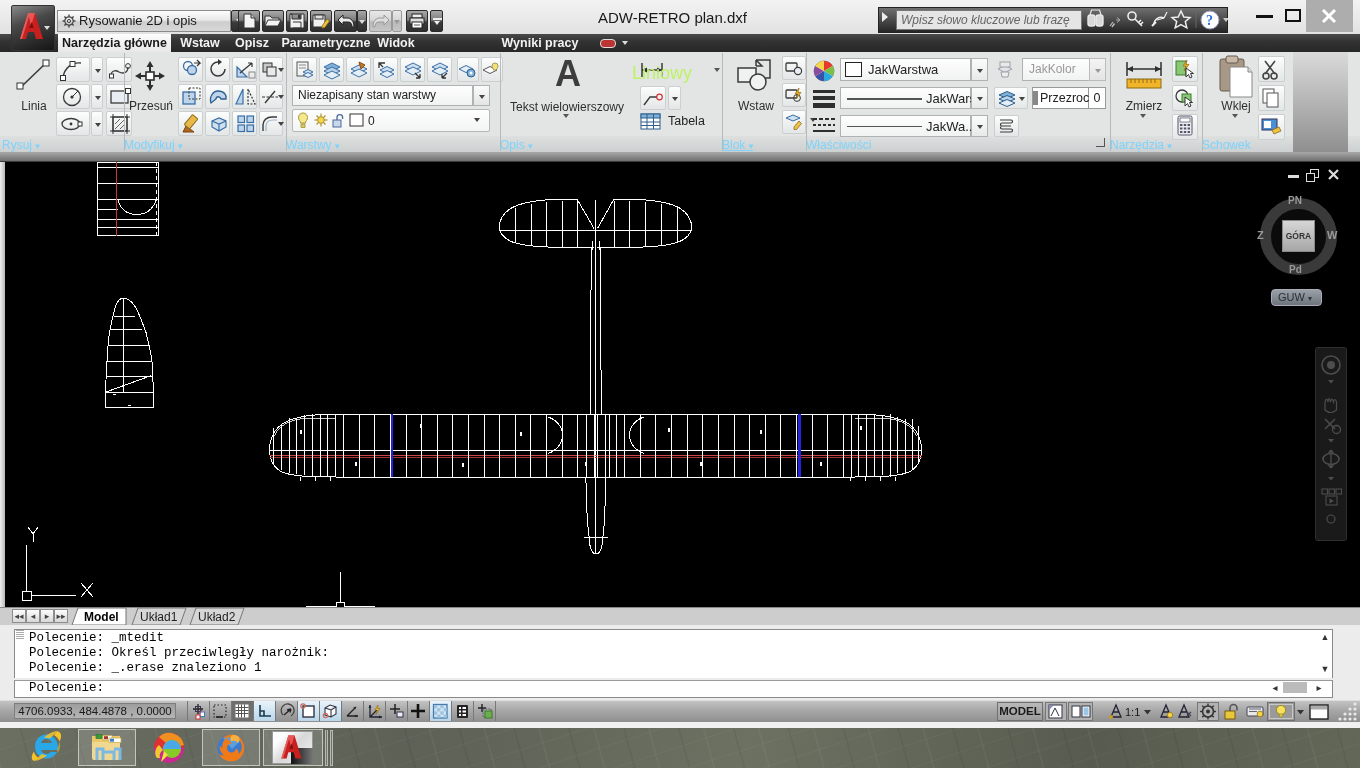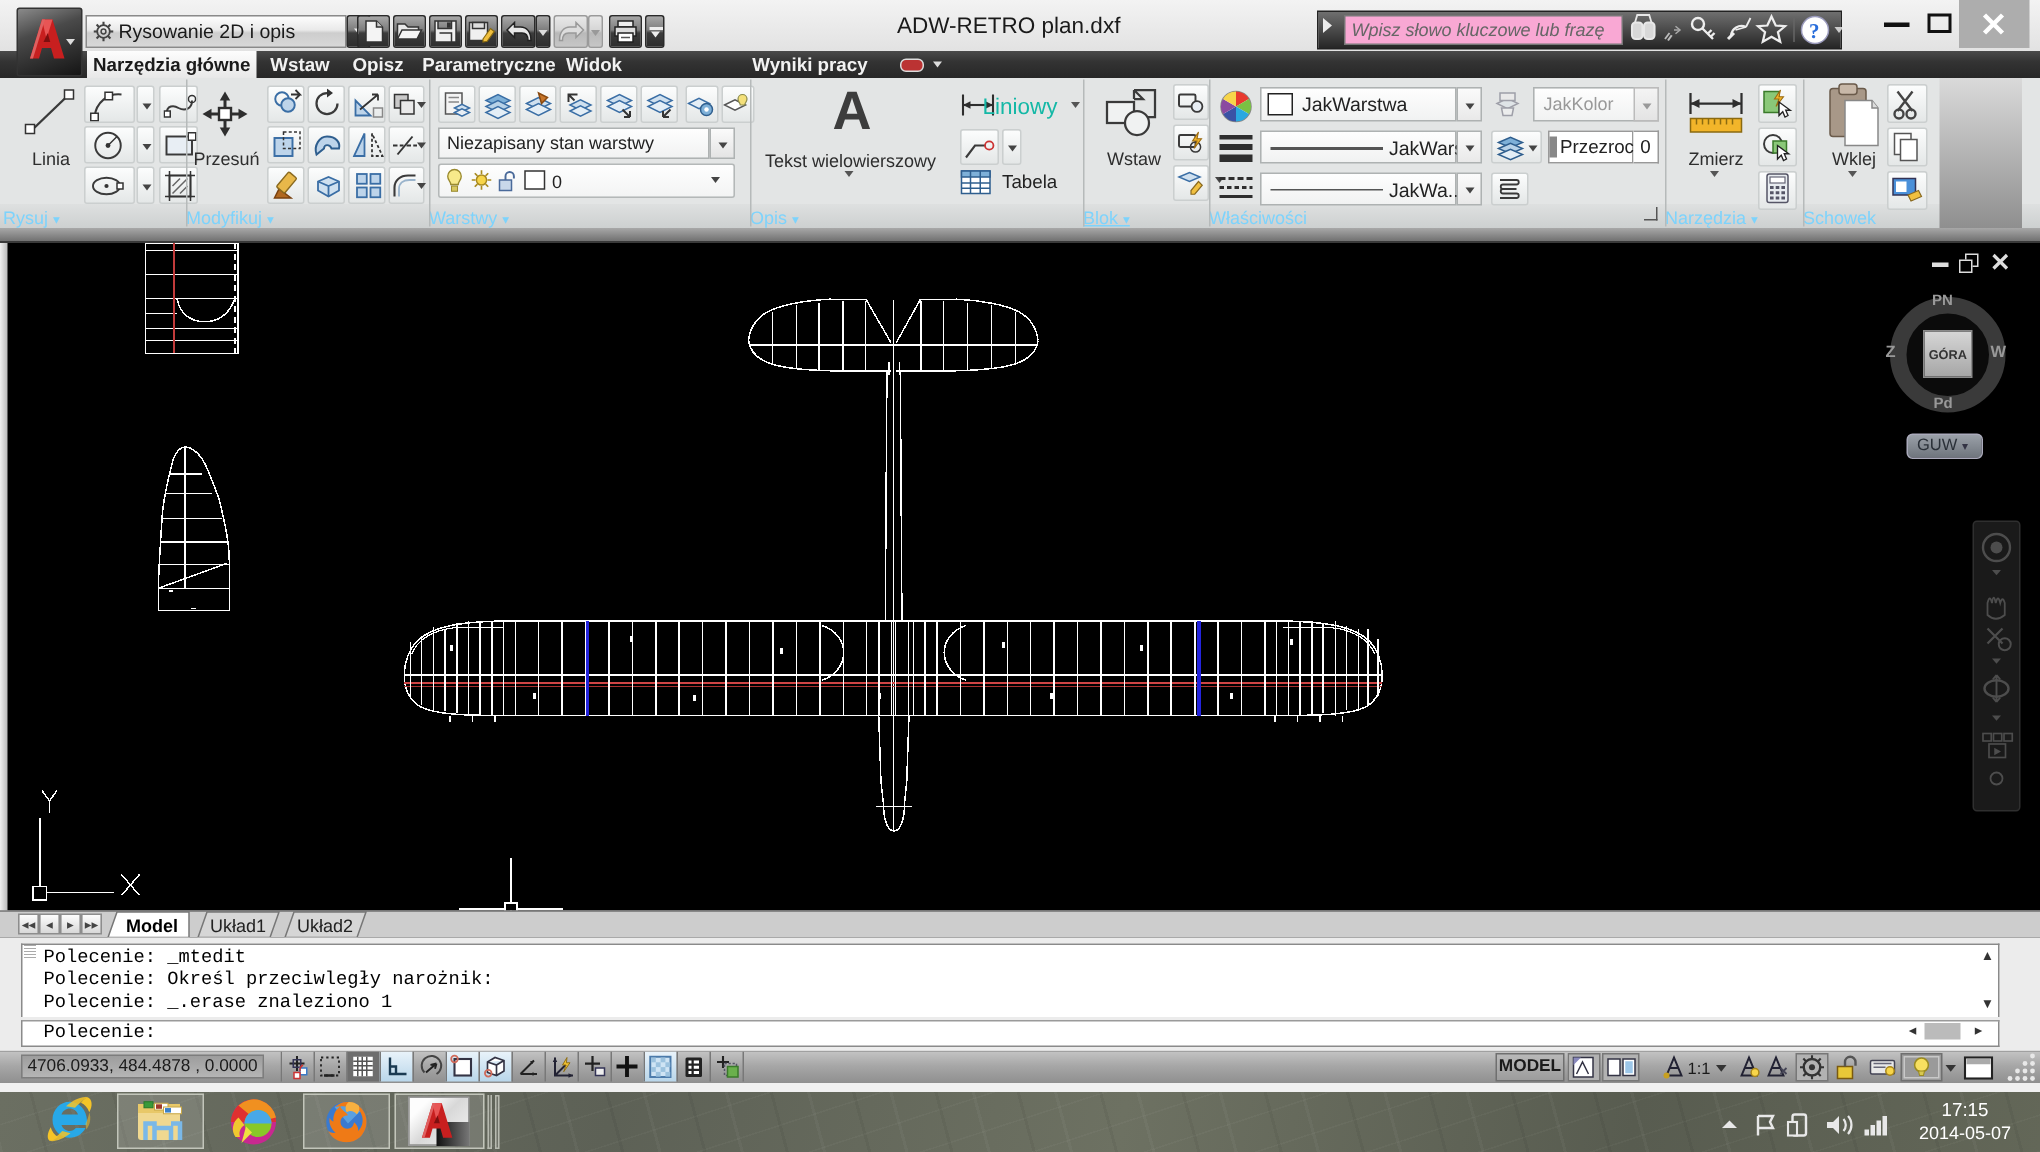--- a/index.html
+++ b/index.html
@@ -8,21 +8,21 @@
 .abs { position:absolute; }
 
 
 #titlebar { left:0; top:0; width:1360px; height:34px; background:linear-gradient(#f3f3f3,#e2e2e2); }
 #logo { left:11px; top:5px; width:44px; height:46px; background:linear-gradient(160deg,#8a8a8a 0%,#4a4a4a 35%,#151515 100%); border:1px solid #333; border-radius:2px; z-index:30; }
 .qbtn { top:10px; height:22px; background:linear-gradient(#a8a8a8,#7d7d7d 45%,#3c3c3c 55%,#2e2e2e); border:1px solid #2a2a2a; border-radius:2px; }
 .qbtn.lite { background:linear-gradient(#e8e8e8,#d6d6d6 45%,#b9b9b9 55%,#c6c6c6); border:1px solid #9a9a9a; }
 #wspace { left:57px; top:10px; width:174px; height:22px; background:linear-gradient(#fdfdfd,#e9e9e9 45%,#cdcdcd 55%,#d8d8d8); border:1px solid #8a8a8a; color:#1a1a1a; font-size:13px; line-height:20px; }
 #title-text { left:598px; top:9px; width:300px; font-size:15px; color:#1a1a1a; }
 #infocenter { left:878px; top:7px; width:350px; height:26px; background:linear-gradient(#6f6f6f,#4a4a4a 50%,#262626); border:1px solid #222; }
-#icsearch { left:896px; top:10px; width:186px; height:20px; background:#f9a8d4; border:1px solid #777; font-style:italic; color:#666; font-size:12px; line-height:18px; padding-left:4px; }
+#icsearch { left:896px; top:10px; width:186px; height:20px; background:#e5e5e5; border:1px solid #777; font-style:italic; color:#666; font-size:12px; line-height:18px; padding-left:4px; }
 .winbtn { top:0px; height:32px; color:#111; }
 
 
 #tabrow { left:0; top:34px; width:1360px; height:18px; background:linear-gradient(#4a4a4a,#333 40%,#272727); }
 .rtab { top:34px; height:18px; color:#f2f2f2; font-size:12.5px; font-weight:bold; line-height:18px; text-align:center; }
 #activetab { left:58px; top:34px; width:113px; height:18px; background:linear-gradient(#fdfdfd,#e8e8e8); color:#1a1a1a; font-size:12.5px; font-weight:bold; line-height:18px; text-align:center; }
 
 
 #ribbon { left:0; top:52px; width:1360px; height:84px; background:#e3e5e5; }
 #plabels { left:0; top:136px; width:1360px; height:16px; background:linear-gradient(#dee0e0,#cdd0d0); }
@@ -381,21 +381,21 @@
       </div>
 <svg class="abs" style="left:640px;top:10px" width="24" height="16" viewBox="0 0 24 16">
         <g stroke="#2e2e2e" stroke-width="1.4" fill="none">
           <line x1="2" y1="1" x2="2" y2="15"></line>
           <line x1="22" y1="1" x2="22" y2="15"></line>
           <line x1="2" y1="8" x2="22" y2="8"></line>
           <path d="M2 8 L7 5.5 L7 10.5 Z" fill="#2e2e2e" stroke="none"></path>
           <path d="M22 8 L17 5.5 L17 10.5 Z" fill="#2e2e2e" stroke="none"></path>
         </g>
       </svg>
-<div class="abs" style="left:655px;top:11px;font-size:15px;color:#14b8a6;">Liniowy</div>
+<div class="abs" style="left:632px;top:11px;font-size:18px;color:#bef264;">Liniowy</div>
 <div class="abs" style="left:714px;top:16px;">
         <div class="dar" style="border-top-color:#555"></div>
       </div>
 <div class="sbtn abs" style="left:640px;top:34px;width:26px;height:24px;"><svg width="22" height="20" viewBox="0 0 22 20" style="margin:2px 0 0 1px">
           <path d="M2 16 L8 8 L15 8" fill="none" stroke="#3a3a3a" stroke-width="1.4"></path>
           <circle cx="17.5" cy="8" r="2.8" fill="none" stroke="#c33" stroke-width="1.2"></circle>
         </svg></div>
 <div class="sbtn abs" style="left:668px;top:34px;width:13px;height:24px;">
         <div class="dar abs" style="left:3px;top:10px;"></div>
       </div>
@@ -1085,32 +1085,14 @@
  <div class="abs" style="left:291px;top:20px;width:22px;height:16px;background:linear-gradient(90deg,#111,#777);"></div>
  <svg class="abs" style="left:276px;top:4px" width="30" height="30" viewBox="0 0 34 34">
   <path d="M6 30 L14 4 L21 4 L29 30 L22 30 L20 23 L14 23 L12 30 Z" fill="#c81f1f"></path>
   <path d="M14 4 L21 4 L17 17 Z" fill="#e85555"></path>
   <path d="M15 19 L19.5 19 L17.8 13 Z" fill="#7d0f0f"></path>
   <path d="M6 30 L14 4 L16 4 L8 30 Z" fill="#e06060"></path>
  </svg>
  <div class="abs" style="left:325px;top:2px;width:3px;height:36px;border:1px solid #b7bab0;border-top:none;background:rgba(255,255,255,0.1);"></div>
  <div class="abs" style="left:330px;top:2px;width:3px;height:36px;border:1px solid #b7bab0;background:rgba(255,255,255,0.1);"></div>
 </div>
-<div id="tray" class="abs" style="left:1140px;top:728px;width:220px;height:40px;">
- <svg class="abs" style="left:0;top:12px" width="120" height="20" viewBox="0 0 120 20">
-  <path d="M8 12 l5 -5 l5 5 Z" fill="#e8e8e8"></path>
-  <path d="M32 4 L32 17 M32 4 L42 4 L40 8 L42 12 L32 12" fill="none" stroke="#e8e8e8" stroke-width="1.6"></path>
-  <rect x="55" y="3" width="9" height="14" rx="1.5" fill="none" stroke="#e8e8e8" stroke-width="1.6"></rect>
-        <rect x="52" y="8" width="6" height="9" fill="#5d6156" stroke="#e8e8e8" stroke-width="1.4"></rect>
-  <path d="M78 8 L82 8 L86 4 L86 16 L82 12 L78 12 Z" fill="#e8e8e8"></path>
-        <path d="M89 6 a6 6 0 0 1 0 8 M92 4 a9 9 0 0 1 0 12" fill="none" stroke="#e8e8e8" stroke-width="1.5"></path>
-  <g fill="#e8e8e8">
-          <rect x="103" y="13" width="3" height="4"></rect>
-          <rect x="107" y="10" width="3" height="7"></rect>
-          <rect x="111" y="7" width="3" height="10"></rect>
-          <rect x="115" y="4" width="3" height="13"></rect>
-        </g>
- </svg>
- <div class="abs" style="left:130px;top:5px;width:80px;font-size:12.5px;color:#fff;text-align:center;">17:15</div>
- <div class="abs" style="left:124px;top:20px;width:92px;font-size:12px;color:#fff;text-align:center;">2014-05-07</div>
+
 </div>
 
-</div>
-
 </body></html>

